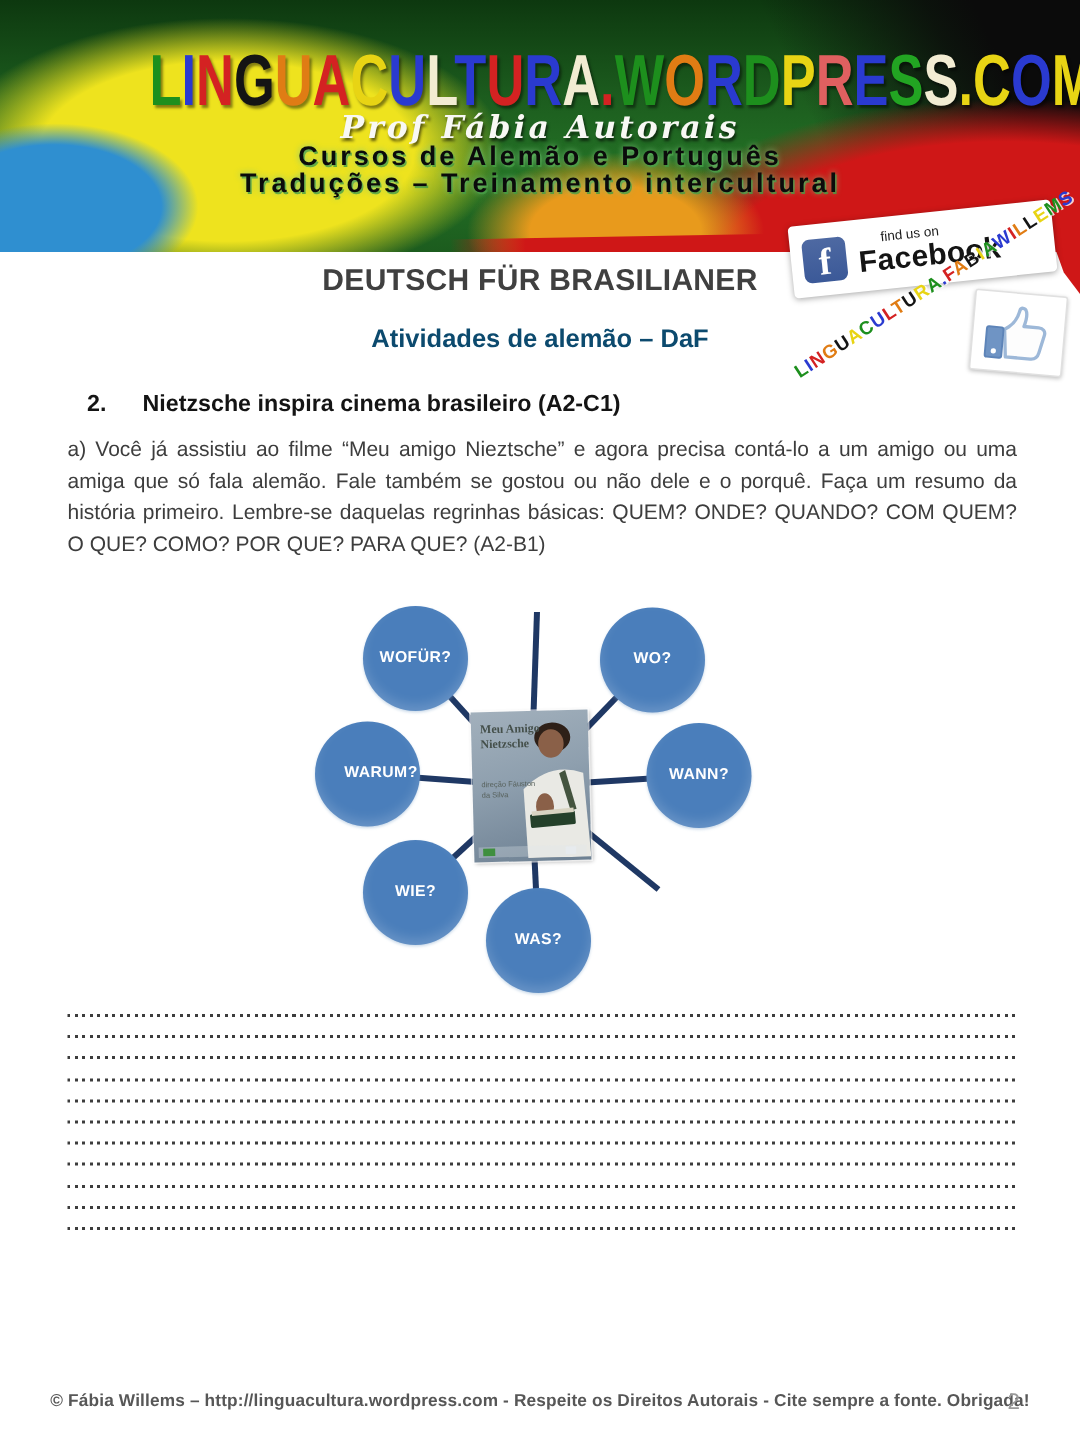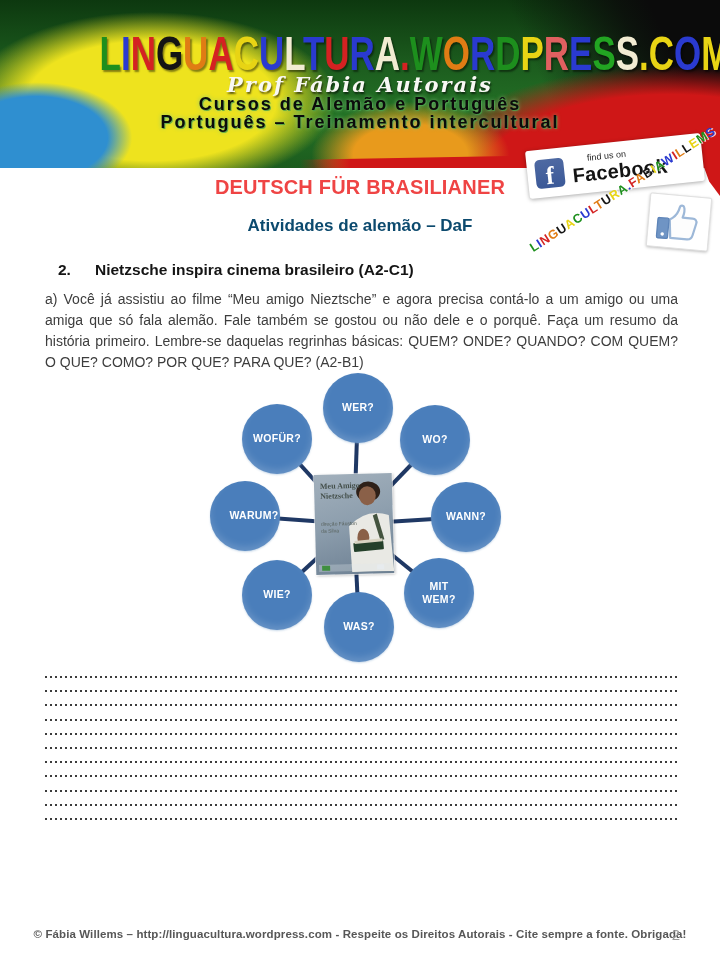--- a/index.html
+++ b/index.html
@@ -46,21 +46,21 @@
   .fb-big { font-size:20px; font-weight:bold; color:#141414; letter-spacing:0.2px; }
   .fb-diagonal { position:absolute; left:531px; top:242px; width:200px; transform:rotate(-33deg);
     transform-origin:0 50%; font-size:12.5px; font-weight:800; letter-spacing:0.5px; z-index:5;
     white-space:nowrap; text-shadow:1px 1px 0 rgba(255,255,255,0.8); }
   .thumb-card { position:absolute; left:648px; top:195px; width:62px; height:54px; background:#ffffff;
     border:1px solid #e0e0e0; border-radius:2px; box-shadow:0 1px 3px rgba(0,0,0,0.25);
     transform:rotate(5deg); z-index:6; display:flex; align-items:center; justify-content:center; }
 
   
   .doc-title { position:absolute; left:0; top:176px; width:720px; text-align:center;
-    font-size:20px; font-weight:bold; color:#ef4444; letter-spacing:0.2px; }
+    font-size:20px; font-weight:bold; color:#404040; letter-spacing:0.2px; }
   .doc-subtitle { position:absolute; left:0; top:216px; width:720px; text-align:center;
     font-size:17px; font-weight:bold; color:#0c4a6e; }
 
   
   .section-heading { position:absolute; left:58px; top:261px; width:620px;
     font-size:15.5px; font-weight:bold; color:#141414; }
   .section-num { display:inline-block; width:37px; }
   .paragraph { position:absolute; left:45px; top:289px; width:633px;
     font-size:14px; line-height:21px; color:#3d3d3d; text-align:justify; }
 
@@ -110,21 +110,21 @@
 
 <div class="page">
 
   <div class="banner">
     <div class="banner-red"></div>
     <div class="site-title-wrap">
       <div class="site-title"><span style="color: rgb(29, 143, 29);">L</span><span style="color: rgb(42, 58, 208);">I</span><span style="color: rgb(212, 34, 34);">N</span><span style="color: rgb(20, 20, 20);">G</span><span style="color: rgb(224, 124, 20);">U</span><span style="color: rgb(212, 34, 34);">A</span><span style="color: rgb(232, 212, 20);">C</span><span style="color: rgb(42, 58, 208);">U</span><span style="color: rgb(242, 236, 210);">L</span><span style="color: rgb(42, 58, 208);">T</span><span style="color: rgb(212, 34, 34);">U</span><span style="color: rgb(42, 58, 208);">R</span><span style="color: rgb(242, 236, 210);">A</span><span style="color: rgb(212, 34, 34);">.</span><span style="color: rgb(29, 143, 29);">W</span><span style="color: rgb(224, 124, 20);">O</span><span style="color: rgb(42, 58, 208);">R</span><span style="color: rgb(29, 143, 29);">D</span><span style="color: rgb(232, 212, 20);">P</span><span style="color: rgb(224, 96, 96);">R</span><span style="color: rgb(42, 58, 208);">E</span><span style="color: rgb(34, 165, 34);">S</span><span style="color: rgb(242, 236, 210);">S</span><span style="color: rgb(232, 212, 20);">.</span><span style="color: rgb(232, 212, 20);">C</span><span style="color: rgb(42, 58, 208);">O</span><span style="color: rgb(232, 212, 20);">M</span></div>
     </div>
     <div class="banner-author">Prof Fábia Autorais</div>
     <div class="banner-tag1">Cursos de Alemão e Português</div>
-    <div class="banner-tag2">Português – Treinamento intercultural</div>
+    <div class="banner-tag2">Traduções – Treinamento intercultural</div>
   </div>
   <div class="banner-red-wedge"></div>
 
   <div class="fb-card">
     <div class="fb-logo">
       <span>f</span>
     </div>
     <div class="fb-texts">
       <div class="fb-small">find us on</div>
       <div class="fb-big">Facebook</div>
@@ -171,31 +171,25 @@
         <rect x="6" y="62" width="30" height="9" rx="1" fill="#24402a" transform="rotate(-4 21 66)"></rect>
         <rect x="7" y="60" width="28" height="3" fill="#d8d4c2" transform="rotate(-4 21 61)"></rect>
       </svg>
       <div class="poster-title">Meu Amigo Nietzsche</div>
       <div class="poster-credit">direção Fáuston da Silva</div>
       <div class="poster-strip"></div>
       <div class="poster-logo1"></div>
       <div class="poster-logo2"></div>
     </div>
 
-    <div class="bubble b-wer">
-        <span>WER?</span>
-      </div>
     <div class="bubble b-wann">
         <span>WANN?</span>
       </div>
     <div class="bubble b-wo">
         <span>WO?</span>
-      </div>
-    <div class="bubble b-mitwem">
-        <span>MIT WEM?</span>
       </div>
     <div class="bubble b-was">
         <span>WAS?</span>
       </div>
     <div class="bubble b-wie">
         <span>WIE?</span>
       </div>
     <div class="bubble b-warum">
         <span>WARUM?</span>
       </div>

